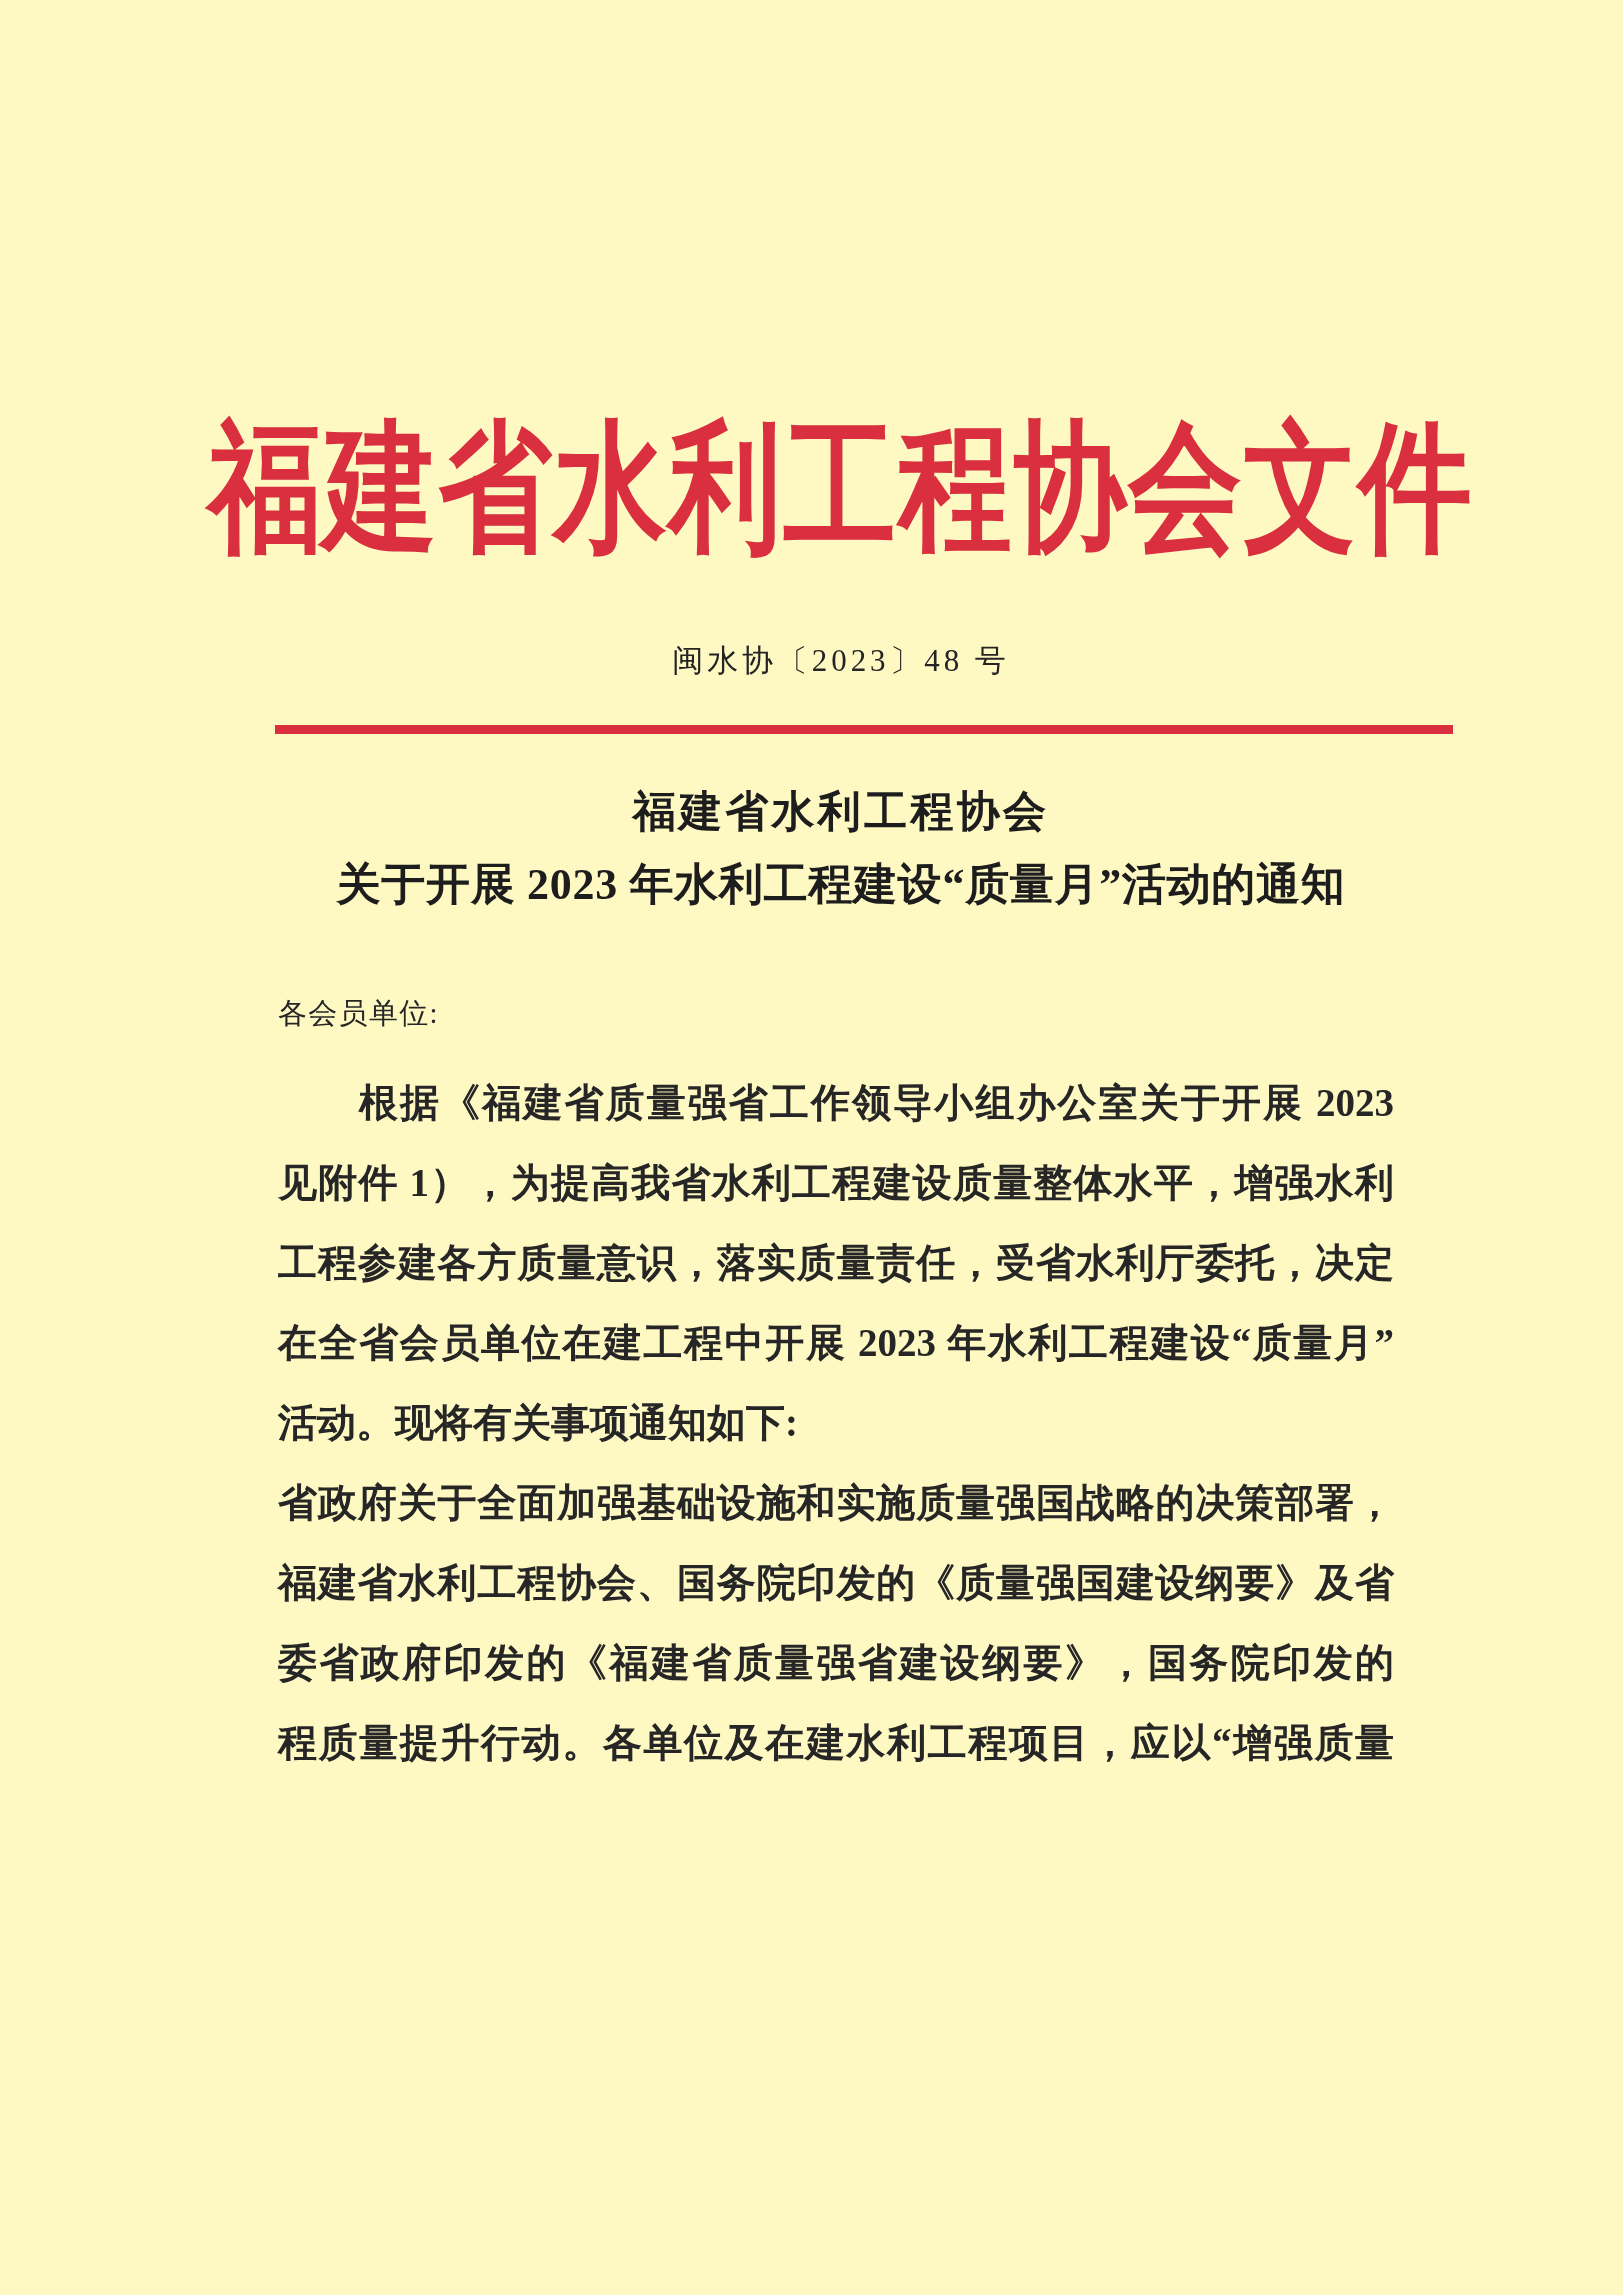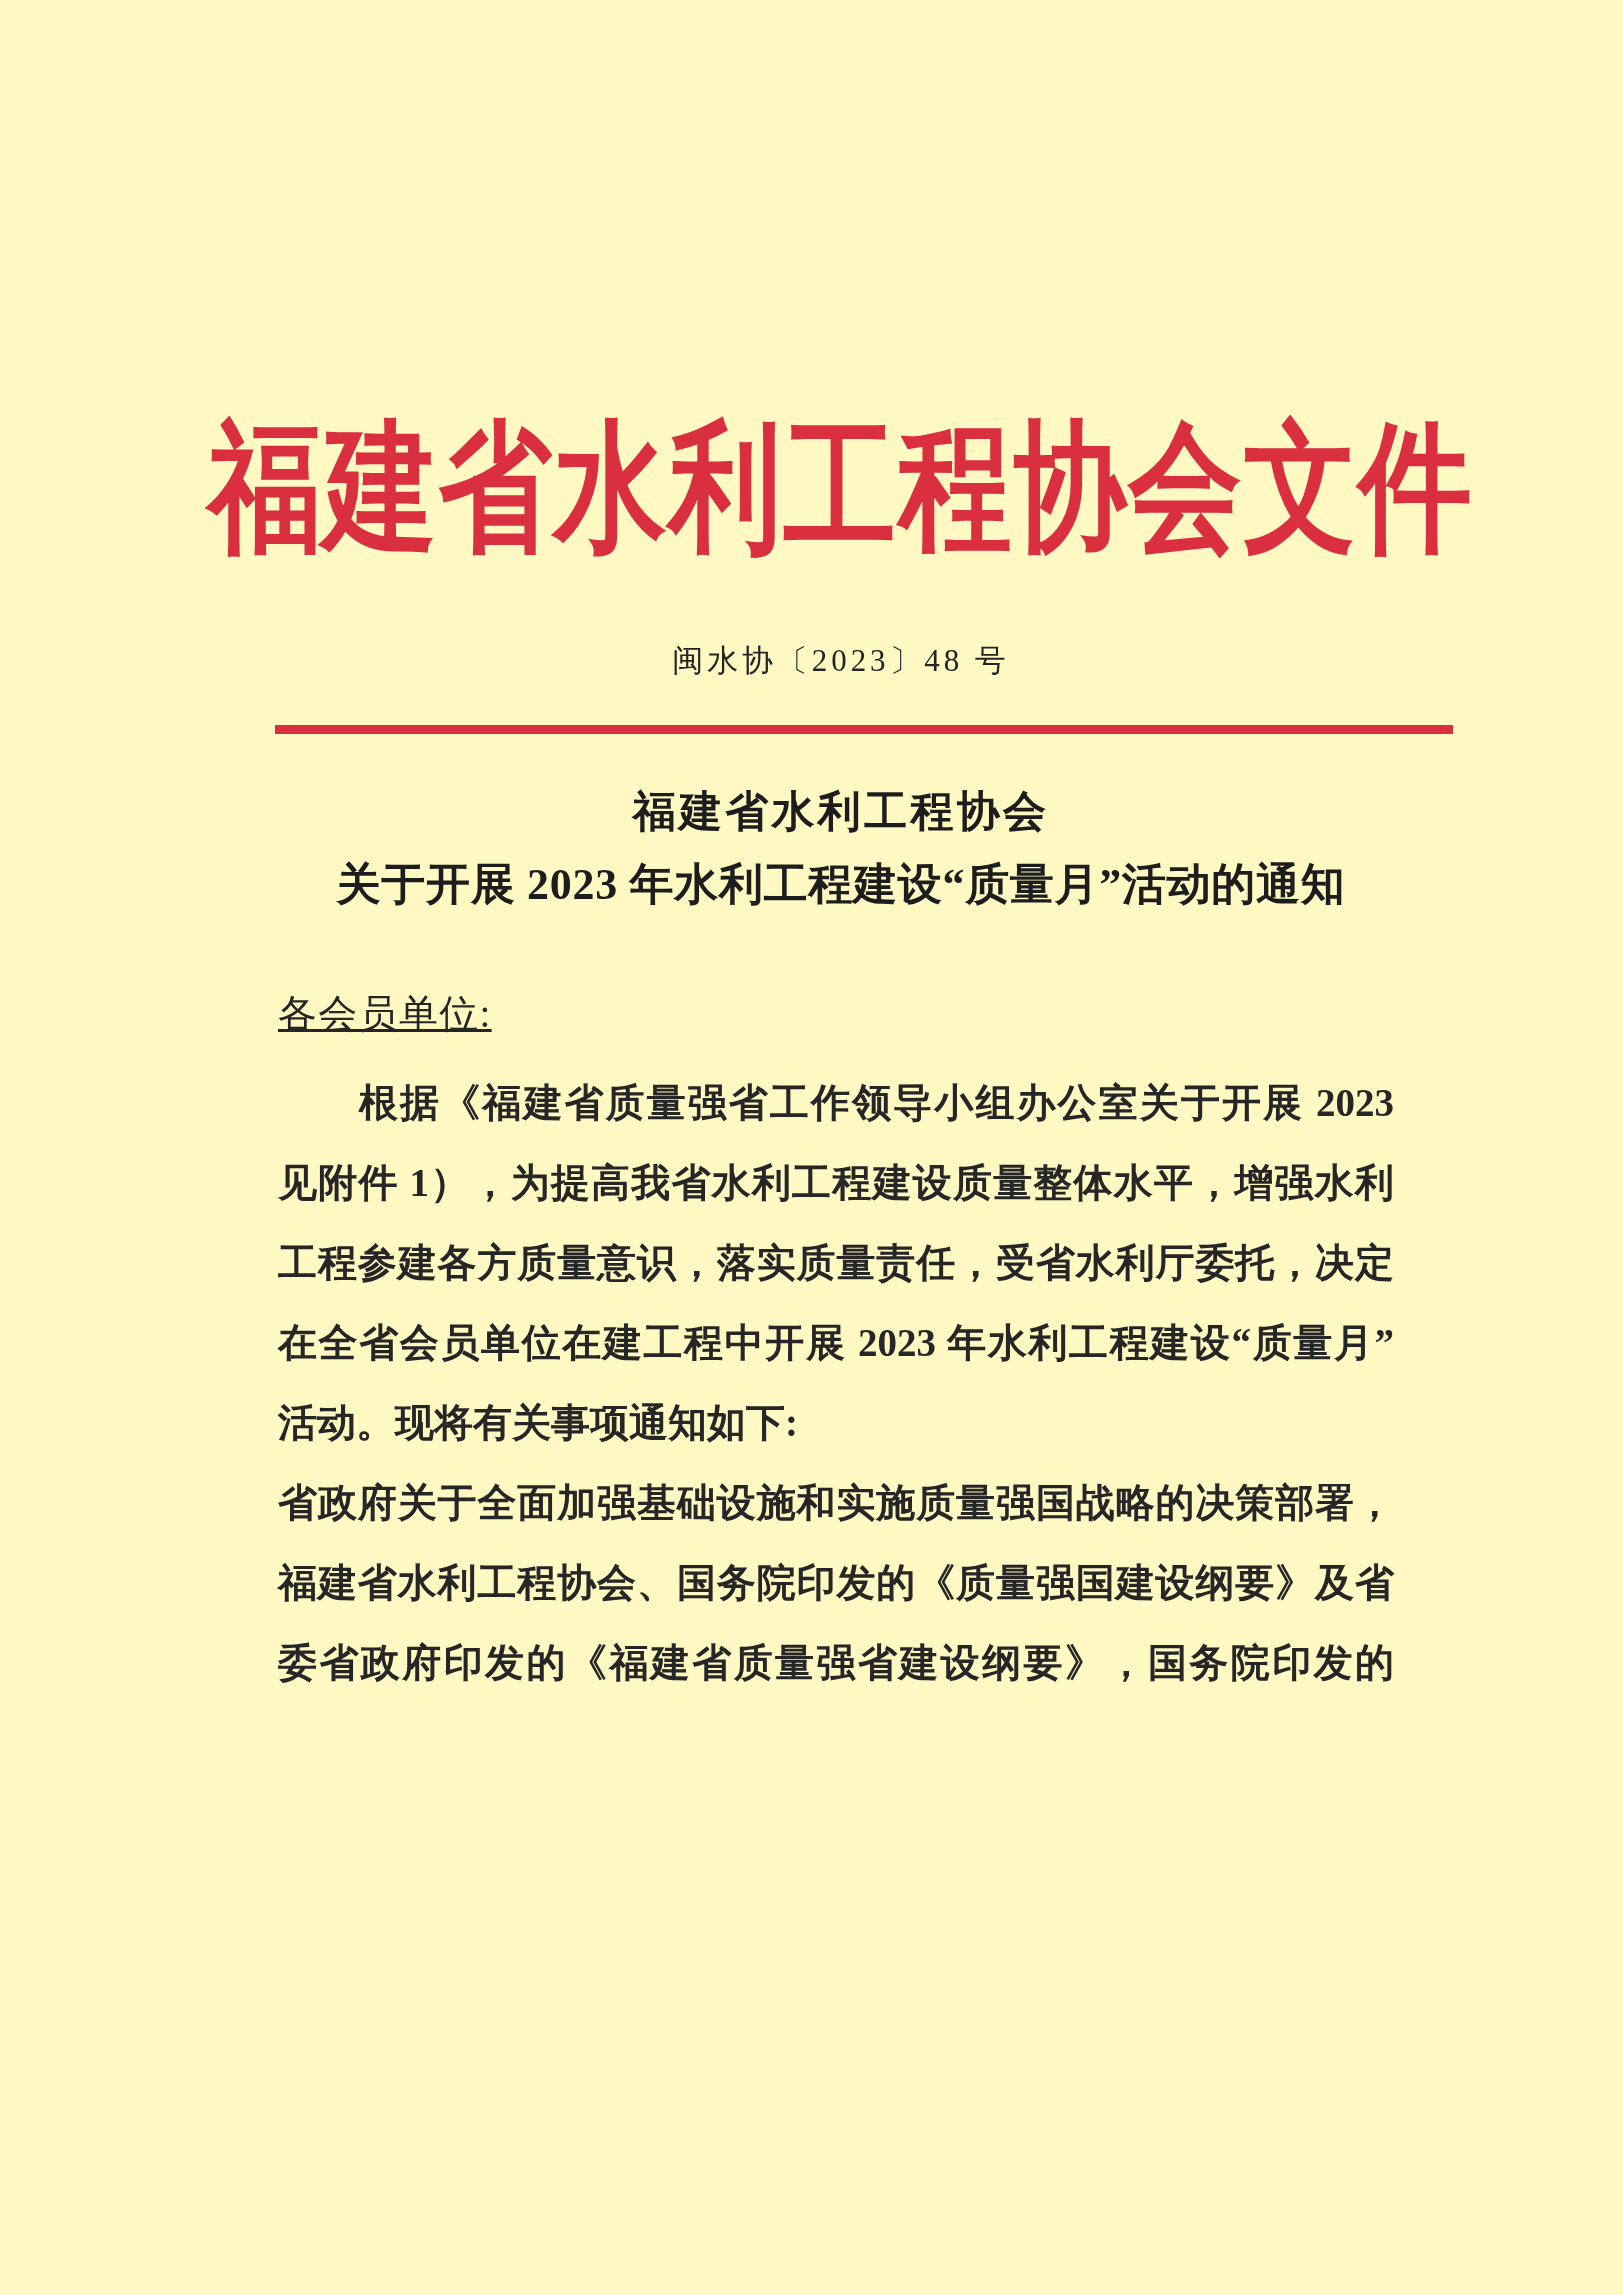--- a/index.html
+++ b/index.html
@@ -46,23 +46,22 @@
     white-space: nowrap;
   }
   .titles .t1 { font-size: 43px; line-height: 73px; letter-spacing: 3.3px; }
   .titles .t2 { font-size: 44px; line-height: 73px; letter-spacing: 0.7px; }
   
   .body-text {
     position: absolute; top: 973px; left: 278px; width: 1116px;
     color: #262626;
   }
   .salutation {
-    font-size: 39px; line-height: 81px;
+    font-size: 29px; line-height: 81px;
     letter-spacing: 1.3px;
-    text-decoration: underline;
   }
   .line {
     font-size: 39px; line-height: 80px;
     text-align: justify; text-align-last: justify;
     text-justify: inter-character;
     font-weight: bold;
   }
   .line.first { margin-top: 9.2px; }
   .line.indent { text-indent: 81px; }
   .line.short { text-align-last: left; }
@@ -86,16 +85,17 @@
   <div class="body-text">
     <div class="salutation">各会员单位:</div>
     <div class="line first indent">根据《福建省质量强省工作领导小组办公室关于开展 2023</div>
     <div class="line">见附件 1），为提高我省水利工程建设质量整体水平，增强水利</div>
     <div class="line">工程参建各方质量意识，落实质量责任，受省水利厅委托，决定</div>
     <div class="line">在全省会员单位在建工程中开展 2023 年水利工程建设“质量月”</div>
     <div class="line short">活动。现将有关事项通知如下:</div>
     <div class="line">省政府关于全面加强基础设施和实施质量强国战略的决策部署，</div>
     <div class="line">福建省水利工程协会、国务院印发的《质量强国建设纲要》及省</div>
     <div class="line">委省政府印发的《福建省质量强省建设纲要》，国务院印发的</div>
+    <div class="line">程质量提升行动。各单位及在建水利工程项目，应以“增强质量</div>
   </div>
 
 </div>
 
 
 </body></html>

